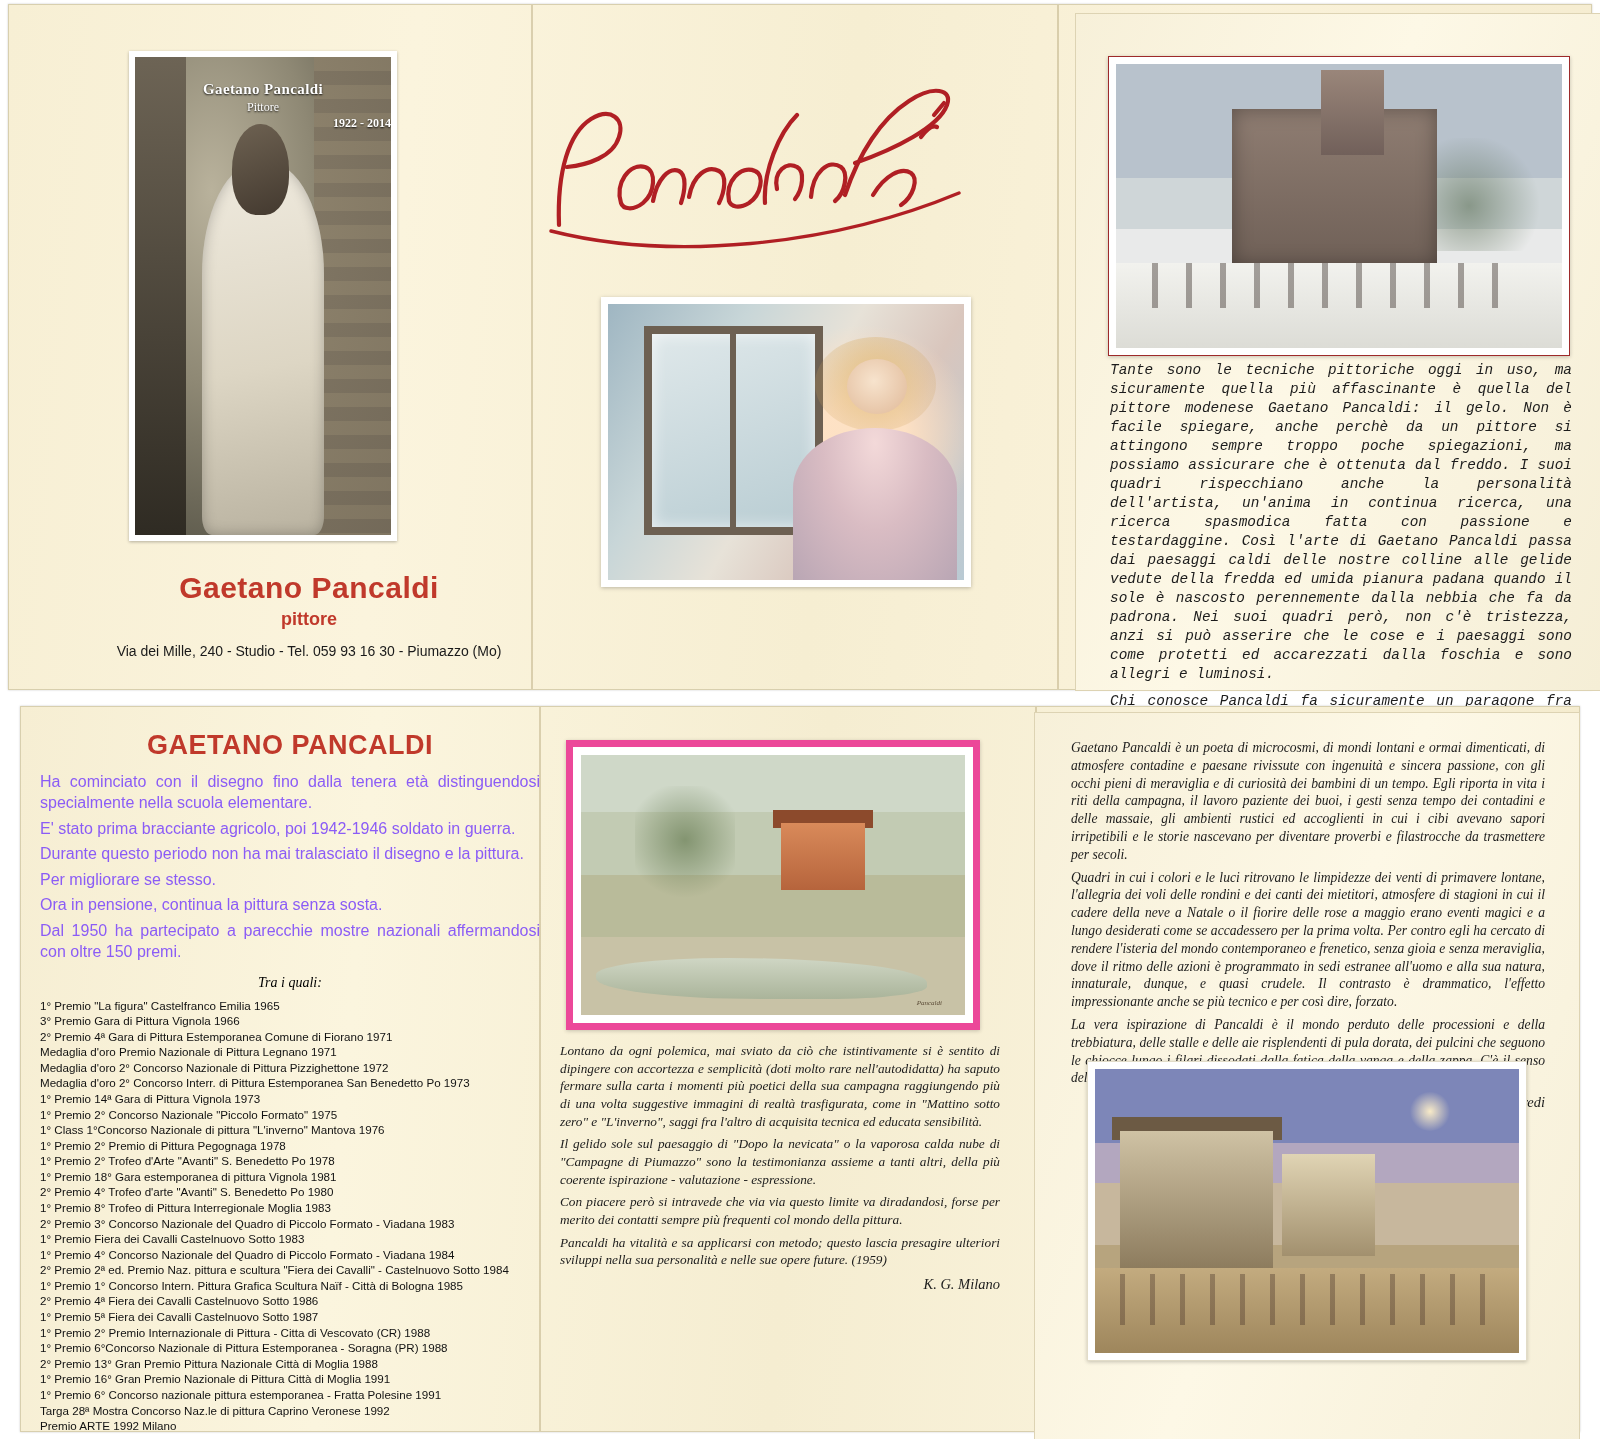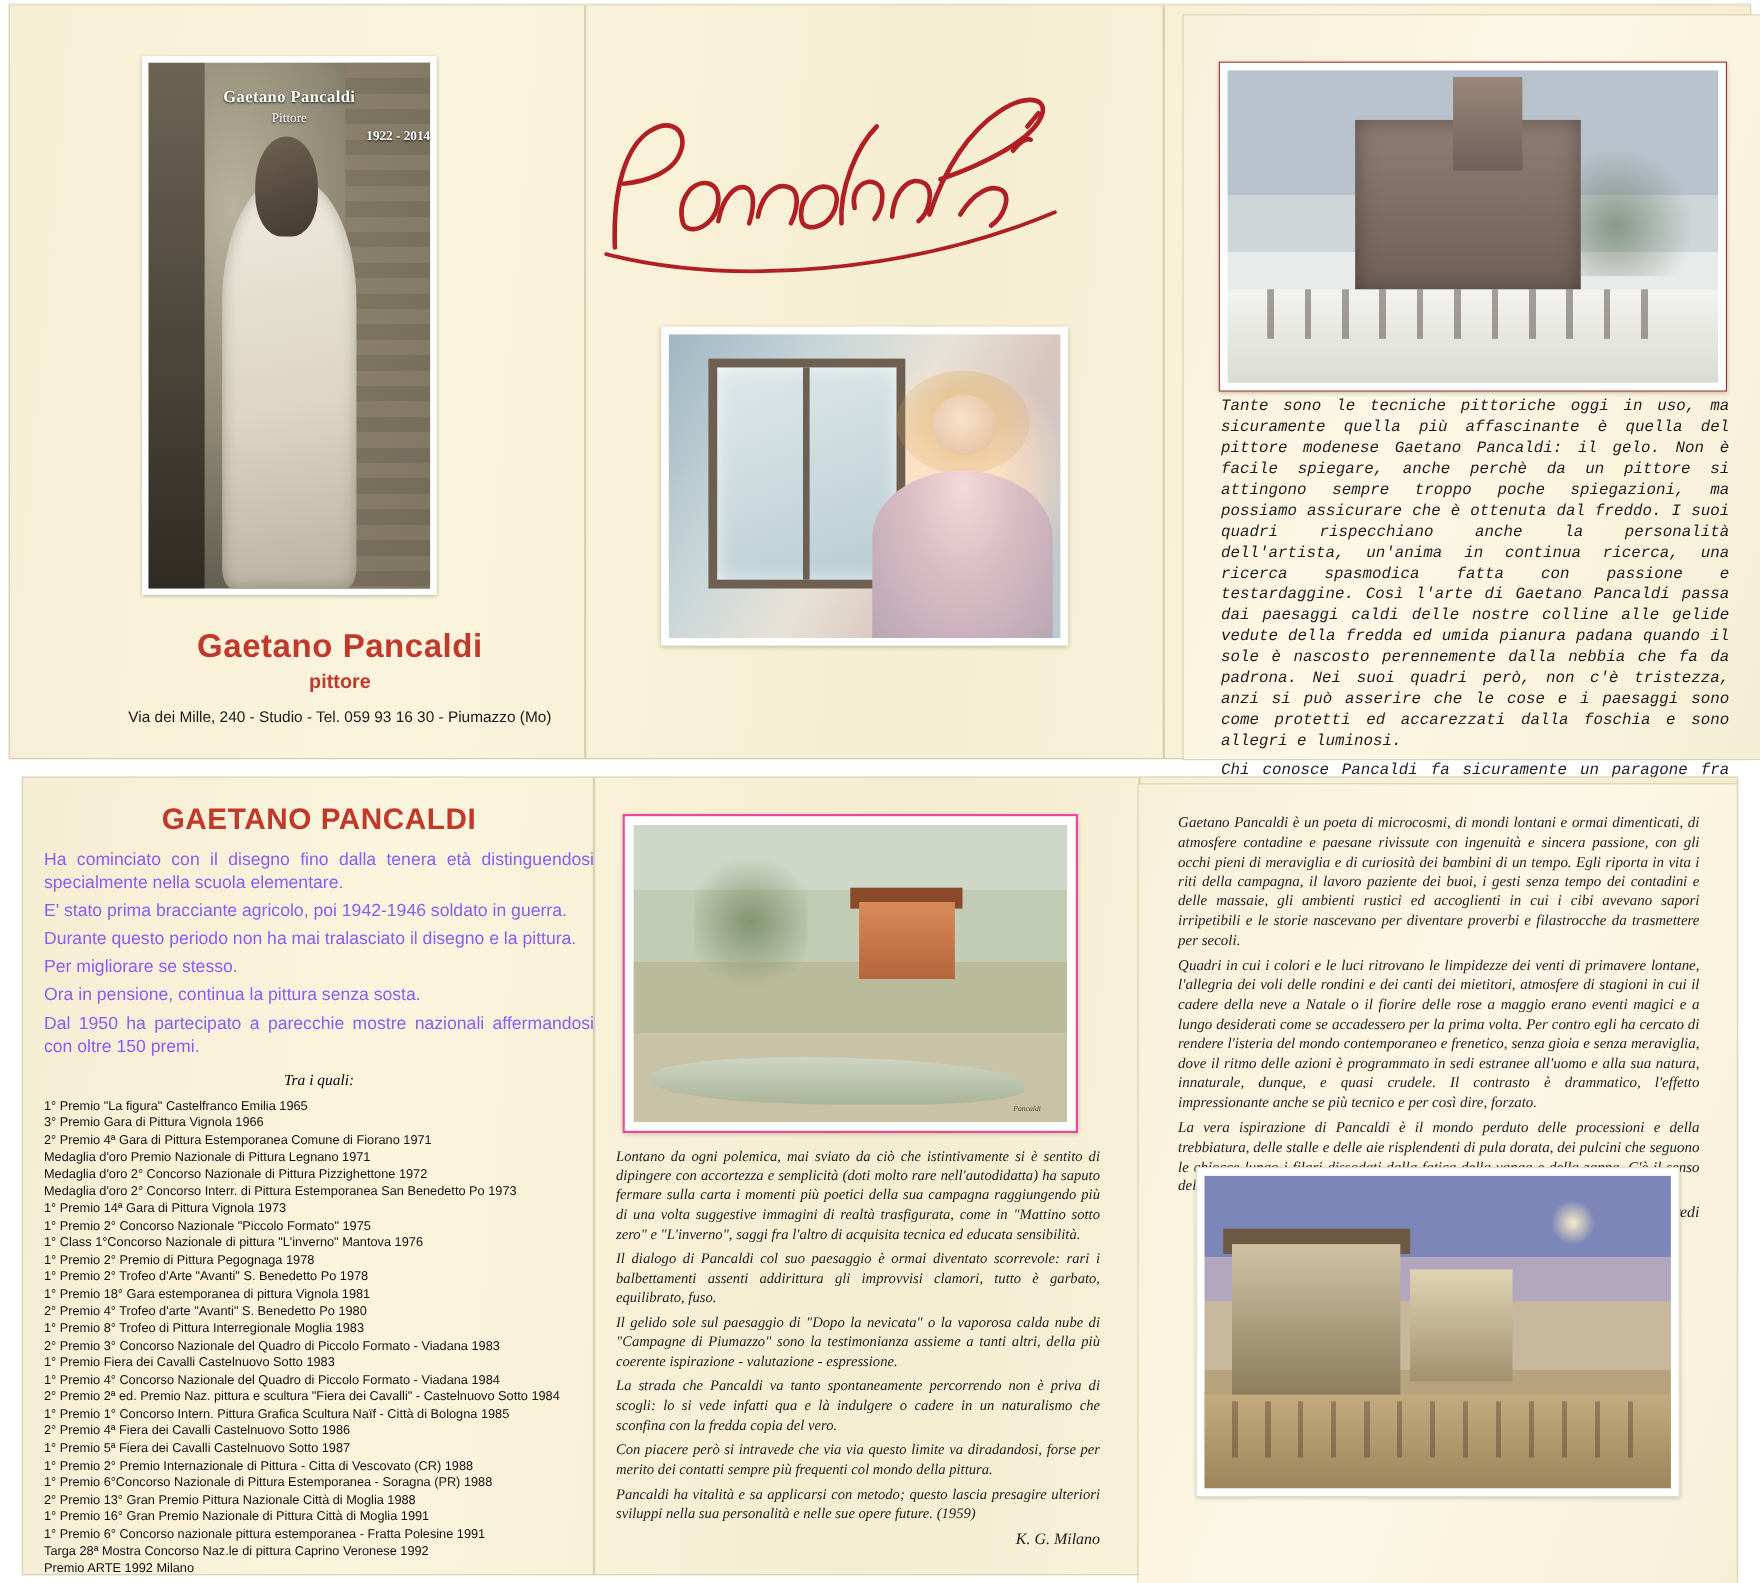--- a/index.html
+++ b/index.html
@@ -261,21 +261,21 @@
     color: #111;
   }
   #awards-list div { white-space: nowrap; }
 
   
   #painting-landscape {
     position: absolute;
     left: 566px; top: 740px; width: 414px; height: 290px;
     background:#fff; padding: 8px; box-sizing: border-box;
     box-shadow: 0 1px 4px rgba(0,0,0,.2);
-    border:2px solid #ec4899;
+    border:7px solid #ec4899;
   }
   .land-art{
     width:100%;height:100%;position:relative;overflow:hidden;
     background: linear-gradient(180deg,#cfd8c8 0 22%, #c2cbb3 22% 46%, #b9bb9a 46% 70%, #c8c2a6 70% 100%);
   }
   .land-house{
     position:absolute; left:52%; top:26%; width:22%; height:26%;
     background: linear-gradient(180deg,#d98a5a,#b6643c);
   }
   .land-roof{
@@ -492,23 +492,21 @@
     <div class="land-tree"></div>
     <div class="land-roof"></div>
     <div class="land-house"></div>
     <div class="land-water"></div>
     <div class="land-sign">Pancaldi</div>
   </div>
 </div>
 
 <div id="text-fregni">
   <p>Lontano da ogni polemica, mai sviato da ciò che istintivamente si è sentito di dipingere con accortezza e semplicità (doti molto rare nell'autodidatta) ha saputo fermare sulla carta i momenti più poetici della sua campagna raggiungendo più di una volta suggestive immagini di realtà trasfigurata, come in "Mattino sotto zero" e "L'inverno", saggi fra l'altro di acquisita tecnica ed educata sensibilità.</p>
-  <p>Il dialogo di Pancaldi col suo paesaggio è ormai diventato scorrevole: rari i balbettamenti assenti addirittura gli improvvisi clamori, tutto è garbato, equilibrato, fuso.</p>
   <p>Il gelido sole sul paesaggio di "Dopo la nevicata" o la vaporosa calda nube di "Campagne di Piumazzo" sono la testimonianza assieme a tanti altri, della più coerente ispirazione - valutazione - espressione.</p>
-  <p>La strada che Pancaldi va tanto spontaneamente percorrendo non è priva di scogli: lo si vede infatti qua e là indulgere o cadere in un naturalismo che sconfina con la fredda copia del vero.</p>
   <p>Con piacere però si intravede che via via questo limite va diradandosi, forse per merito dei contatti sempre più frequenti col mondo della pittura.</p>
   <p>Pancaldi ha vitalità e sa applicarsi con metodo; questo lascia presagire ulteriori sviluppi nella sua personalità e nelle sue opere future. (1959)</p>
   <div class="sig">K. G. Milano</div>
 </div>
 
 <div id="card-bottomright">
   <div id="text-manfredi">
     <p>Gaetano Pancaldi è un poeta di microcosmi, di mondi lontani e ormai dimenticati, di atmosfere contadine e paesane rivissute con ingenuità e sincera passione, con gli occhi pieni di meraviglia e di curiosità dei bambini di un tempo. Egli riporta in vita i riti della campagna, il lavoro paziente dei buoi, i gesti senza tempo dei contadini e delle massaie, gli ambienti rustici ed accoglienti in cui i cibi avevano sapori irripetibili e le storie nascevano per diventare proverbi e filastrocche da trasmettere per secoli.</p>
     <p>Quadri in cui i colori e le luci ritrovano le limpidezze dei venti di primavere lontane, l'allegria dei voli delle rondini e dei canti dei mietitori, atmosfere di stagioni in cui il cadere della neve a Natale o il fiorire delle rose a maggio erano eventi magici e a lungo desiderati come se accadessero per la prima volta. Per contro egli ha cercato di rendere l'isteria del mondo contemporaneo e frenetico, senza gioia e senza meraviglia, dove il ritmo delle azioni è programmato in sedi estranee all'uomo e alla sua natura, innaturale, dunque, e quasi crudele. Il contrasto è drammatico, l'effetto impressionante anche se più tecnico e per così dire, forzato.</p>
     <p>La vera ispirazione di Pancaldi è il mondo perduto delle processioni e della trebbiatura, delle stalle e delle aie risplendenti di pula dorata, dei pulcini che seguono le chiocce lungo i filari dissodati dalla fatica della vanga e della zappa. C'è il senso della fatica più aspra, nei suoi quadri, e della gioia più semplice e pura.</p>

